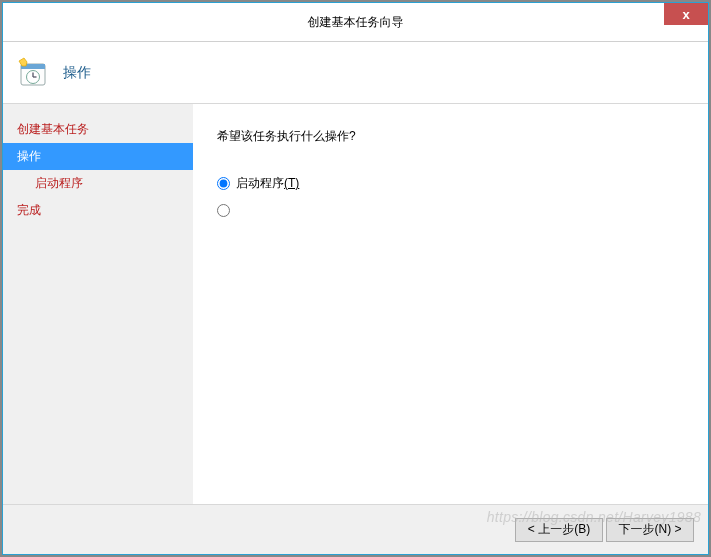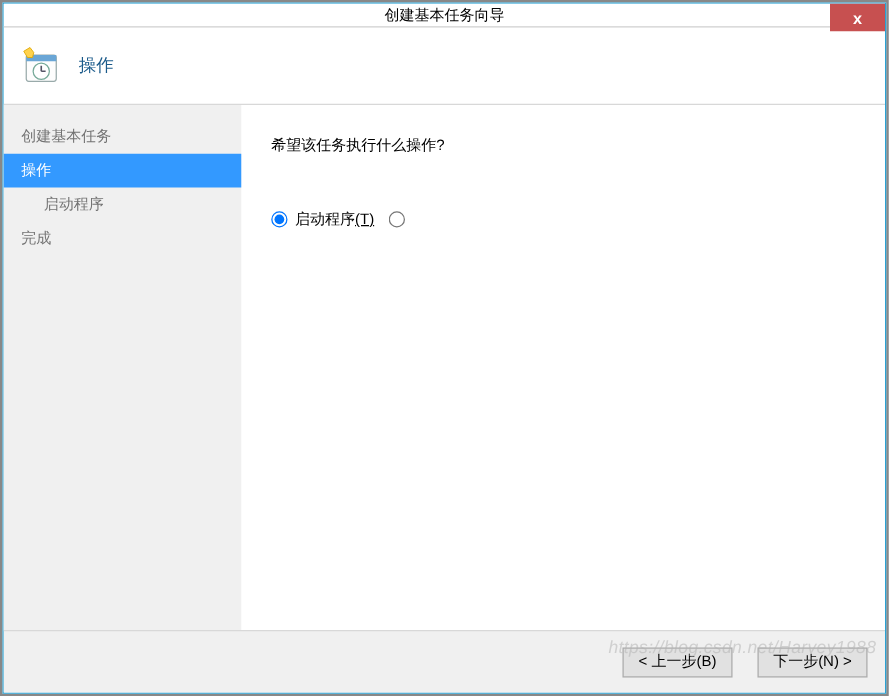--- a/index.html
+++ b/index.html
@@ -15,21 +15,21 @@
       position: absolute;
       top: 2px; left: 2px; right: 2px; bottom: 2px;
       border: 1px solid #2aa1d3;
       background: #fff;
       display: flex;
       flex-direction: column;
     }
     .titlebar {
       background: #ffffff;
       border-bottom: 1px solid #d0d0d0;
-      height: 19px;
+      height: 39px;
       display: flex;
       align-items: center;
       justify-content: center;
       position: relative;
     }
     .titlebar-text {
       font-size: 12px;
     }
     .close-btn {
       position: absolute;
@@ -69,42 +69,42 @@
     }
     .sidebar {
       width: 190px;
       background: #f0f0f0;
       padding-top: 12px;
       border-right: 0;
     }
     .nav-item {
       padding: 5px 8px 5px 14px;
       cursor: pointer;
-      color: #737373;
+      color: #b91c1c;
     }
     .nav-item.sub {
       padding-left: 32px;
     }
     .nav-item.active {
       background: #3399ff;
       color: #fff;
     }
     .content {
       flex: 1;
       padding: 24px 16px 10px 24px;
       display: flex;
       flex-direction: column;
     }
     .prompt {
       font-size: 12px;
-      margin-bottom: 42px;
+      margin-bottom: 30px;
     }
     .radio-group {
       display: flex;
-      flex-direction: row;
+      flex-direction: column;
       gap: 12px;
     }
     .radio-row {
       display: flex;
       align-items: center;
       gap: 6px;
       cursor: pointer;
     }
     .radio-row input[type="radio"] {
       width: 13px; height: 13px;
@@ -113,21 +113,21 @@
       text-decoration: underline;
     }
     .footer {
       height: 50px;
       border-top: 1px solid #d8d8d8;
       background: #f0f0f0;
       display: flex;
       align-items: center;
       justify-content: flex-end;
       padding-right: 14px;
-      gap: 20px;
+      gap: 3px;
     }
     .btn {
       min-width: 88px;
       height: 24px;
       background: #e1e1e1;
       border: 1px solid #adadad;
       font-size: 12px;
       cursor: pointer;
       padding: 0 10px;
     }

